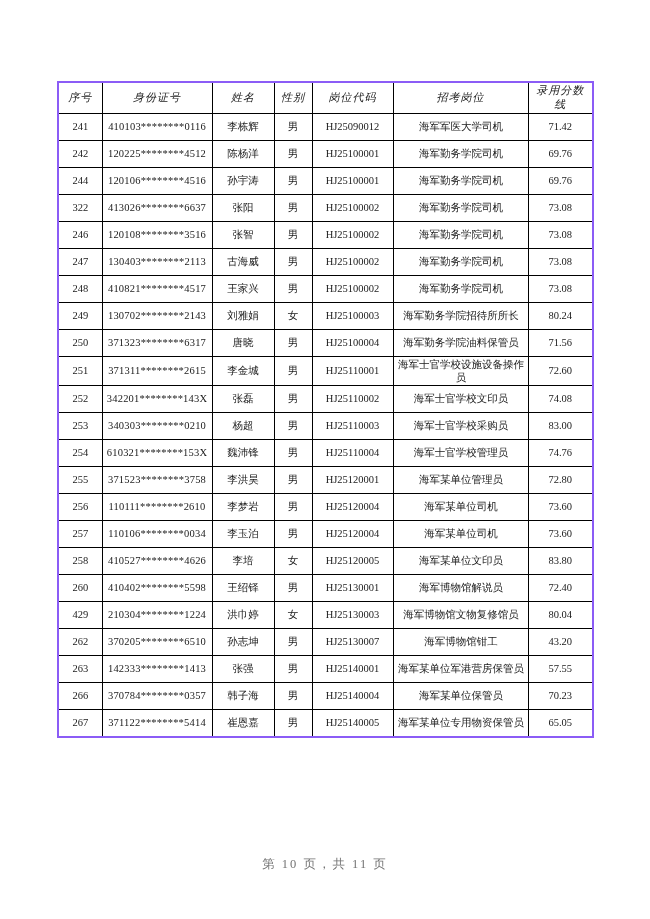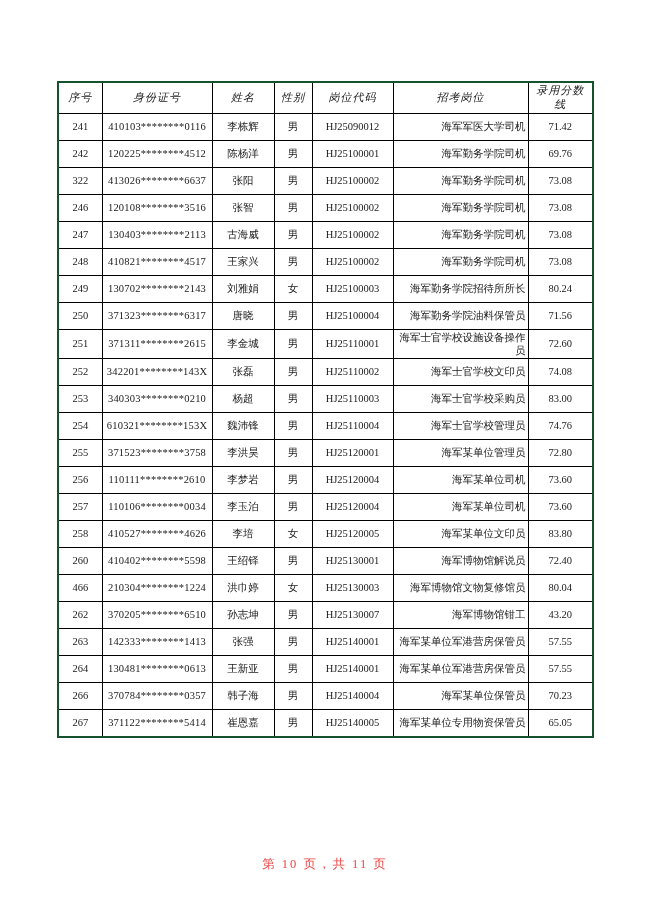--- a/index.html
+++ b/index.html
@@ -22,21 +22,21 @@
   .table-wrap {
     position: absolute;
     left: 57px;
     top: 81px;
     width: 535px;
   }
   table.score-table {
     border-collapse: collapse;
     table-layout: fixed;
     width: 100%;
-    border: 2px solid #14532d;
+    border: 2px solid #8b5cf6;
   }
   table.score-table col.c-seq    { width: 44px; }
   table.score-table col.c-id     { width: 110px; }
   table.score-table col.c-name   { width: 62px; }
   table.score-table col.c-gender { width: 38px; }
   table.score-table col.c-code   { width: 81px; }
   table.score-table col.c-pos    { width: 135px; }
   table.score-table col.c-score  { width: 65px; }
   table.score-table th, table.score-table td {
     border: 1px solid #000000;
@@ -53,36 +53,36 @@
     font-style: italic;
     font-weight: normal;
     font-size: 11px;
     letter-spacing: 1px;
   }
   table.score-table td {
     height: 24px;
     font-style: normal;
   }
   table.score-table td.cell-pos {
-    text-align: right;
+    text-align: center;
     padding-left: 3px;
     padding-right: 2px;
   }
   table.score-table td.cell-id {
     letter-spacing: 0.2px;
   }
   .footer {
     position: absolute;
     left: 0;
     top: 856px;
     width: 100%;
     text-align: center;
     font-size: 12.5px;
     letter-spacing: 2px;
-    color: #ef4444;
+    color: #737373;
   }
 </style>
 </head>
 <body>
 
 <div class="page">
 
   <div class="table-wrap">
     <table class="score-table">
       <colgroup>
@@ -118,20 +118,29 @@
           <tr>
             <td class="cell-seq">242</td>
             <td class="cell-id">120225********4512</td>
             <td class="cell-name">陈杨洋</td>
             <td class="cell-gender">男</td>
             <td class="cell-code">HJ25100001</td>
             <td class="cell-pos">海军勤务学院司机</td>
             <td class="cell-score">69.76</td>
           </tr>
           <tr>
+            <td class="cell-seq">244</td>
+            <td class="cell-id">120106********4516</td>
+            <td class="cell-name">孙宇涛</td>
+            <td class="cell-gender">男</td>
+            <td class="cell-code">HJ25100001</td>
+            <td class="cell-pos">海军勤务学院司机</td>
+            <td class="cell-score">69.76</td>
+          </tr>
+          <tr>
             <td class="cell-seq">322</td>
             <td class="cell-id">413026********6637</td>
             <td class="cell-name">张阳</td>
             <td class="cell-gender">男</td>
             <td class="cell-code">HJ25100002</td>
             <td class="cell-pos">海军勤务学院司机</td>
             <td class="cell-score">73.08</td>
           </tr>
           <tr>
             <td class="cell-seq">246</td>
@@ -253,21 +262,21 @@
           <tr>
             <td class="cell-seq">260</td>
             <td class="cell-id">410402********5598</td>
             <td class="cell-name">王绍铎</td>
             <td class="cell-gender">男</td>
             <td class="cell-code">HJ25130001</td>
             <td class="cell-pos">海军博物馆解说员</td>
             <td class="cell-score">72.40</td>
           </tr>
           <tr>
-            <td class="cell-seq">466</td>
+            <td class="cell-seq">429</td>
             <td class="cell-id">210304********1224</td>
             <td class="cell-name">洪巾婷</td>
             <td class="cell-gender">女</td>
             <td class="cell-code">HJ25130003</td>
             <td class="cell-pos">海军博物馆文物复修馆员</td>
             <td class="cell-score">80.04</td>
           </tr>
           <tr>
             <td class="cell-seq">262</td>
             <td class="cell-id">370205********6510</td>
@@ -280,29 +289,20 @@
           <tr>
             <td class="cell-seq">263</td>
             <td class="cell-id">142333********1413</td>
             <td class="cell-name">张强</td>
             <td class="cell-gender">男</td>
             <td class="cell-code">HJ25140001</td>
             <td class="cell-pos">海军某单位军港营房保管员</td>
             <td class="cell-score">57.55</td>
           </tr>
           <tr>
-            <td class="cell-seq">264</td>
-            <td class="cell-id">130481********0613</td>
-            <td class="cell-name">王新亚</td>
-            <td class="cell-gender">男</td>
-            <td class="cell-code">HJ25140001</td>
-            <td class="cell-pos">海军某单位军港营房保管员</td>
-            <td class="cell-score">57.55</td>
-          </tr>
-          <tr>
             <td class="cell-seq">266</td>
             <td class="cell-id">370784********0357</td>
             <td class="cell-name">韩子海</td>
             <td class="cell-gender">男</td>
             <td class="cell-code">HJ25140004</td>
             <td class="cell-pos">海军某单位保管员</td>
             <td class="cell-score">70.23</td>
           </tr>
           <tr>
             <td class="cell-seq">267</td>

